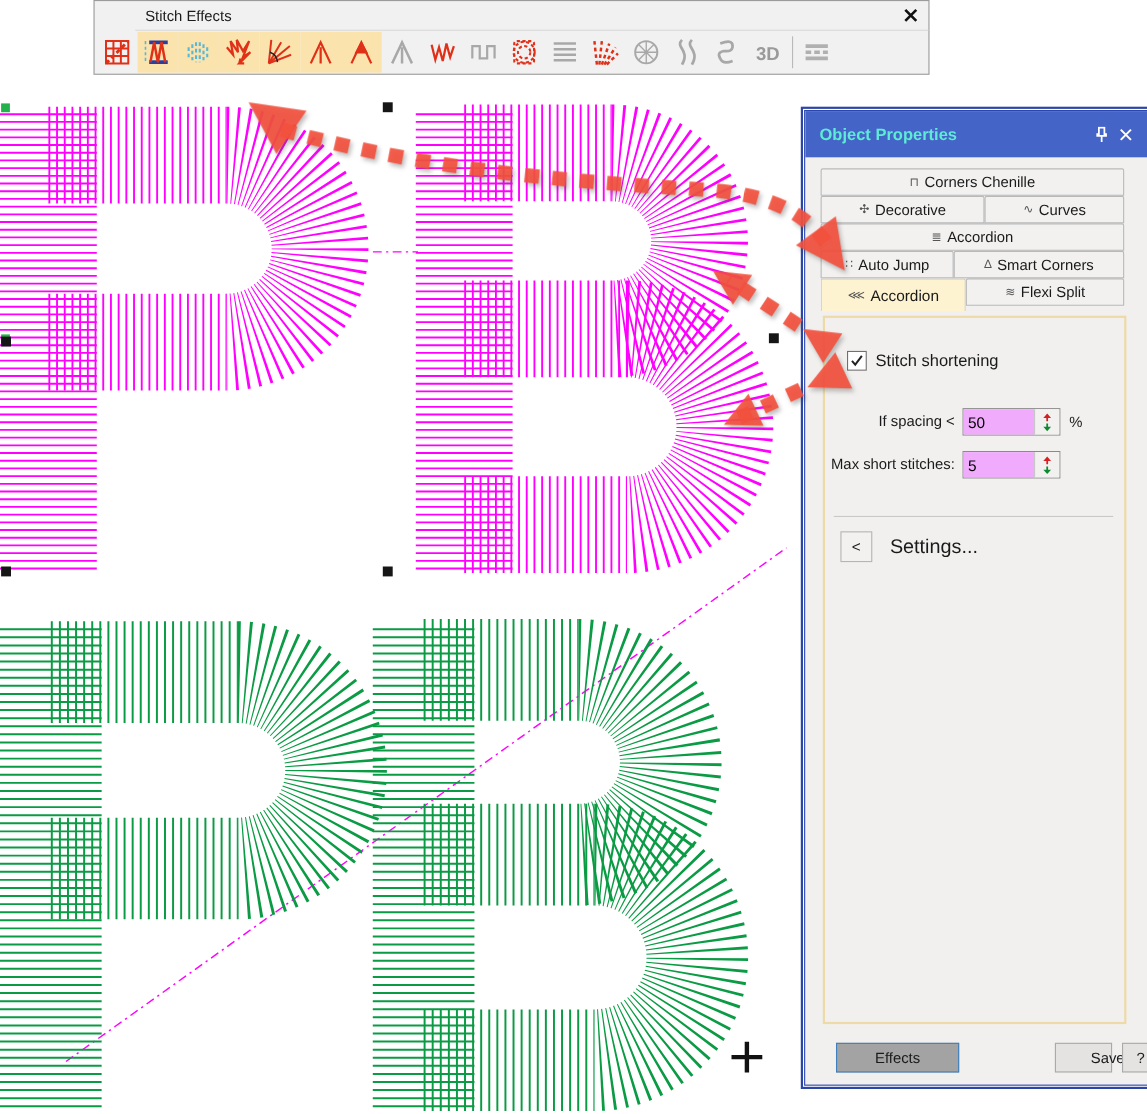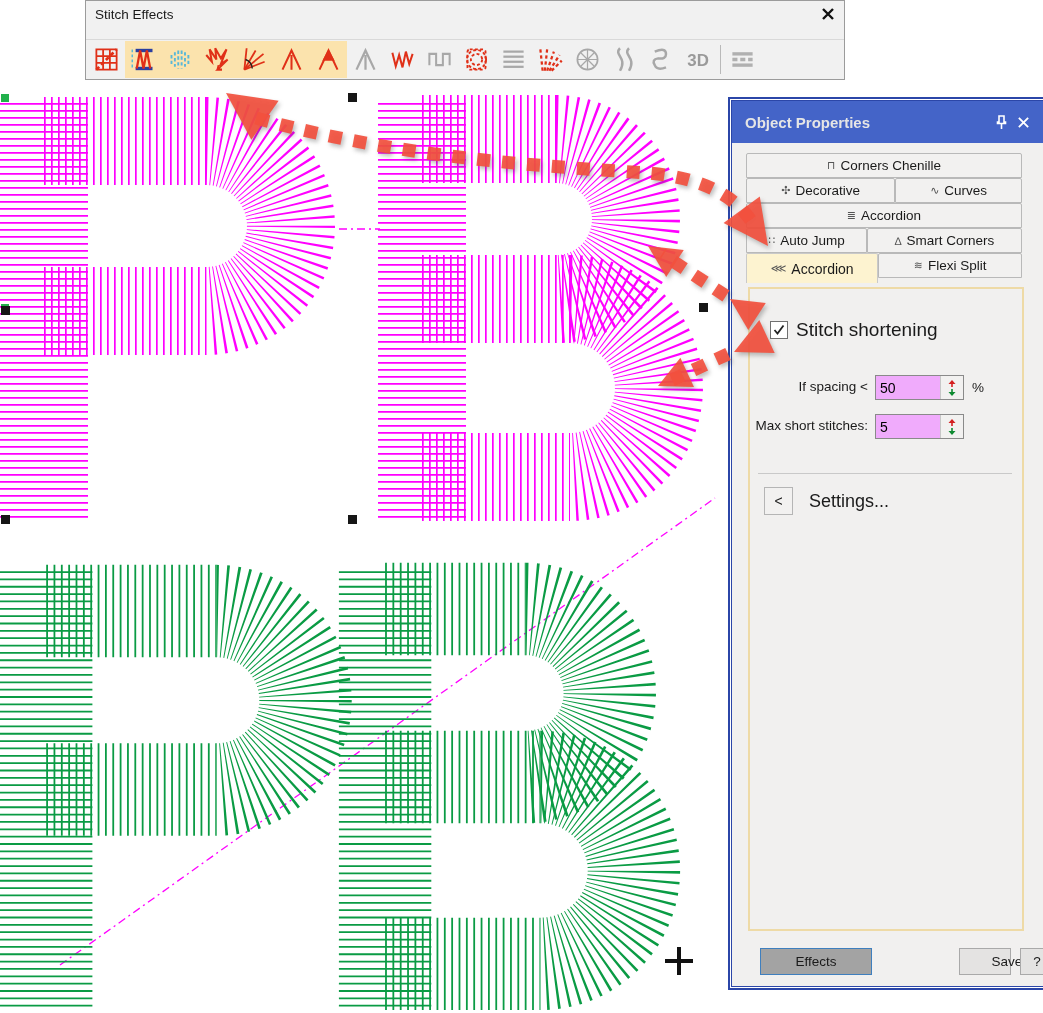--- a/index.html
+++ b/index.html
@@ -10,35 +10,35 @@
   #stitch-canvas{position:absolute;left:0;top:0;z-index:1}
   .st{fill:none;stroke-width:88;stroke-dasharray:1.7 5.3;}
   .mag{stroke:var(--mag)}
   .grn{stroke:var(--grn)}
   .guide{fill:none;stroke:var(--mag);stroke-width:1.3;stroke-dasharray:8 4 2 4;}
   .handle{fill:#161616}
   .handle-green{fill:#22b14c}
   
   #stitch-toolbar{position:absolute;left:85px;top:0;width:760px;z-index:10;
     background:#f1f1f1;border:1px solid #9b9b9b;box-sizing:border-box;}
-  #tb-titlebar{height:26px;display:flex;align-items:center;padding:0 6px 12px 9px;
-    border-bottom:1px solid #d9d9d9;}
+  #tb-titlebar{height:26px;display:flex;align-items:center;padding:0 6px 0 9px;
+    border-bottom:1px solid #d9d9d9;margin-left:37px;}
   #tb-title{font-size:13.5px;flex:1;}
   #tb-close{width:20px;height:20px;display:flex;align-items:center;justify-content:center;cursor:pointer}
   #tb-icons{height:37px;display:flex;align-items:stretch;padding:1px 2px;}
   .tbi{width:37px;display:flex;align-items:center;justify-content:center;}
   .tbi.hl{background:#fbe3ad;}
   .tb-sep{width:1px;background:#b9b9b9;margin:4px 3px;}
   
   #panel-outer{position:absolute;left:728px;top:97px;width:320px;height:893px;z-index:20;
     background:#2b46a8;padding:2px;box-sizing:border-box;}
   #panel-mid{background:#fff;padding:1px;height:100%;box-sizing:border-box;}
   #panel{background:#f1f0ef;border:1px solid #2b46a8;height:100%;box-sizing:border-box;position:relative;overflow:hidden;}
   #panel-titlebar{height:42px;background:#4464c8;display:flex;align-items:center;padding:0 10px 0 13px;}
-  #panel-title{color:#e5e5e5;font-weight:bold;font-size:15px;flex:1;}
+  #panel-title{color:#5eead4;font-weight:bold;font-size:15px;flex:1;}
   .ticon{width:22px;height:22px;display:flex;align-items:center;justify-content:center;cursor:pointer}
   
   #tabs{position:absolute;left:14px;right:22px;top:52px;}
   .tab-row{display:flex;}
   .tab{height:25px;box-sizing:border-box;border:1px solid #b9b9b9;background:#f2f1f0;
     display:flex;align-items:center;justify-content:center;gap:5px;font-size:13.5px;
     border-radius:2px 2px 0 0;cursor:pointer;white-space:nowrap;}
   .tab .tico{font-size:11px;color:#555;}
   .tab.sel{background:#fdf3d0;height:30px;margin-bottom:-3px;position:relative;z-index:3;
     border-color:#c9c9c9;border-bottom:none;font-size:14px;}
@@ -330,21 +330,21 @@
           </div>
     </div>
 
     <div id="tab-page">
       <div class="chk-row">
         <span id="chk-box">
           <svg width="12" height="12" viewBox="0 0 12 12">
                 <path d="M1.5,6 L4.5,9.5 L10.5,1.5" stroke="#222" stroke-width="1.8" fill="none"></path>
               </svg>
         </span>
-        <span style="font-size:19px">Stitch shortening</span>
+        <span style="font-size:15px">Stitch shortening</span>
       </div>
 
       <div class="fld-row">
         <span class="fld-label">If spacing &lt;</span>
         <span class="numbox">
           <input value="50" style="">
           <span class="spin">
             <svg width="12" height="18" viewBox="0 0 12 18">
               <path d="M6,8 V2.5" stroke="#d42020" stroke-width="1.6"></path>
                   <path d="M2.5,5 L6,1 L9.5,5 Z" fill="#d42020"></path>

